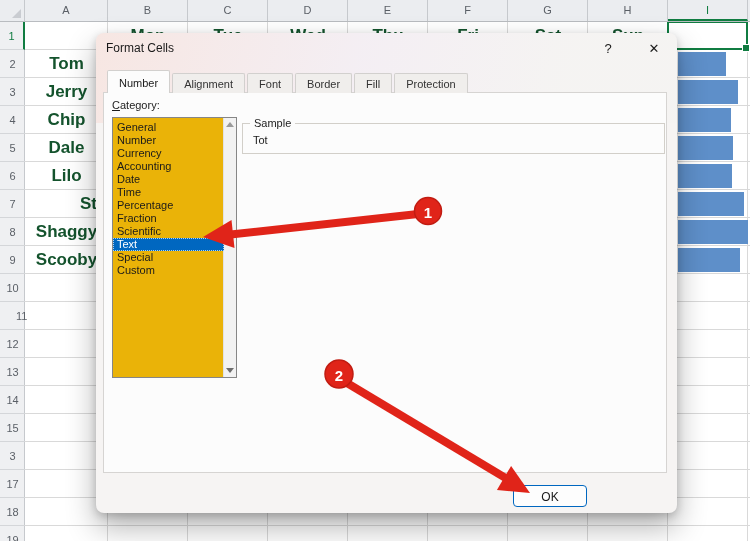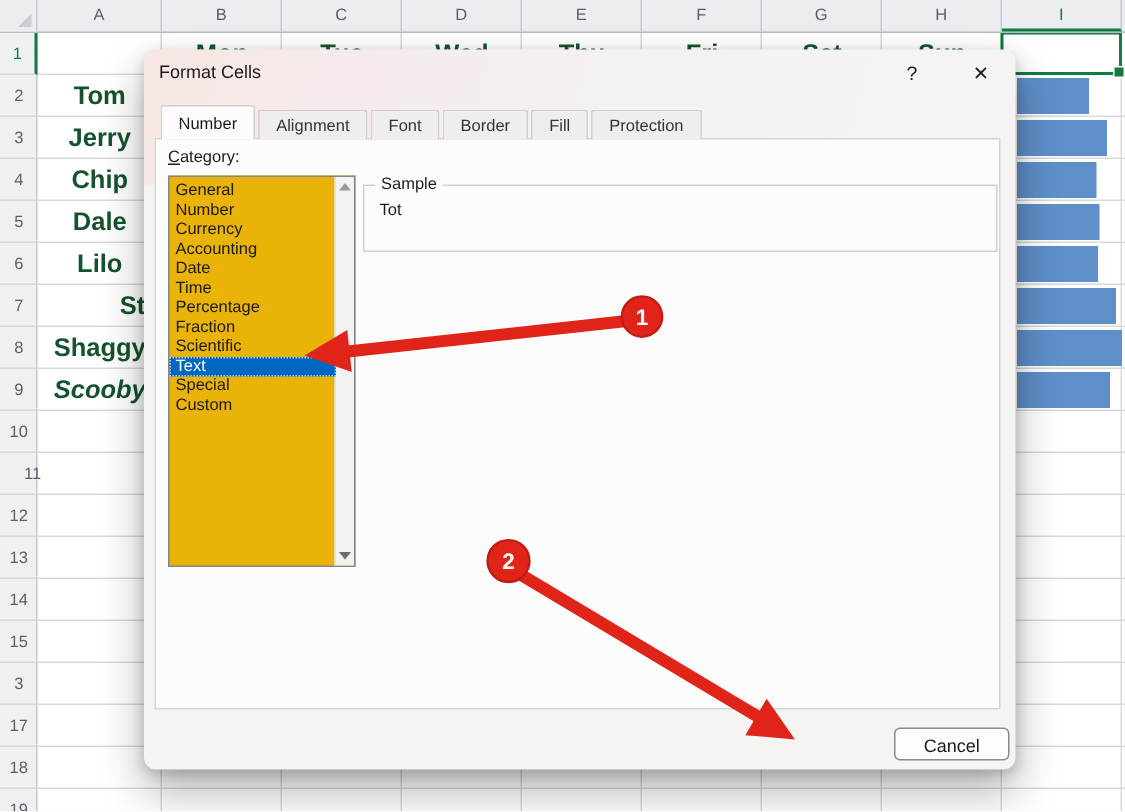--- a/index.html
+++ b/index.html
@@ -54,21 +54,21 @@
        border:1px solid #868686;box-sizing:border-box;z-index:2;padding-top:3px;}
   .cat{position:relative;height:13px;line-height:13px;font-size:11px;padding-left:4px;
        margin-right:12px;color:#1a1a1a;white-space:nowrap;}
   .cat.sel{background:#0067c0;color:#fff;outline:1px dotted #aed1ee;outline-offset:-1px;}
   .lb-scroll{position:absolute;right:0;top:0;bottom:0;width:12px;background:#f2f2f2;
        border-left:1px solid #e2e2e2;}
   .sb-up,.sb-down{position:absolute;left:2px;width:0;height:0;
        border-left:4px solid transparent;border-right:4px solid transparent;}
   .sb-up{top:4px;border-bottom:5px solid #9a9a9a;}
   .sb-down{bottom:4px;border-top:5px solid #6d6d6d;}
-  .grp{position:absolute;left:146px;top:90px;width:423px;height:45px;
+  .grp{position:absolute;left:146px;top:90px;width:423px;height:31px;
        border:1px solid #d2cfc9;box-sizing:border-box;z-index:2;}
   .grp-legend{position:absolute;top:-7px;left:7px;background:#fcfcfc;padding:0 4px;font-size:11px;}
   .grp-value{position:absolute;left:10px;top:10px;font-size:11px;}
   .desc{position:absolute;left:146px;top:128px;width:424px;font-size:11px;line-height:14px;
        color:#202020;z-index:2;}
   .btn{position:absolute;top:452px;height:22px;box-sizing:border-box;background:#fdfdfd;
        border:1px solid #8a8a8a;border-radius:4px;font-size:12px;color:#1a1a1a;
        text-align:center;line-height:20px;z-index:2;font-family:"Liberation Sans",sans-serif;}
   .btn-ok{left:417px;width:74px;border:1px solid #0067c0;}
   .btn-cancel{left:500px;width:77px;}
@@ -119,21 +119,21 @@
         <div class="cell-text" style="left: 428px; width: 80px; top: 22px;">Fri</div>
         <div class="cell-text" style="left: 508px; width: 80px; top: 22px;">Sat</div>
         <div class="cell-text" style="left: 588px; width: 80px; top: 22px;">Sun</div>
         <div class="cell-text" style="left: 25px; width: 83px; top: 50px;">Tom</div>
         <div class="cell-text" style="left: 25px; width: 83px; top: 78px;">Jerry</div>
         <div class="cell-text" style="left: 25px; width: 83px; top: 106px;">Chip</div>
         <div class="cell-text" style="left: 25px; width: 83px; top: 134px;">Dale</div>
         <div class="cell-text" style="left: 25px; width: 83px; top: 162px;">Lilo</div>
         <div class="cell-text" style="left: 25px; width: 83px; top: 190px; padding-left: 37px;">Stitch</div>
         <div class="cell-text" style="left: 25px; width: 83px; top: 218px;">Shaggy</div>
-        <div class="cell-text" style="left: 25px; width: 83px; top: 246px; font-style: italic;">Scooby</div>
+        <div class="cell-text" style="left: 25px; width: 83px; top: 246px;">Scooby</div>
         <div class="dbar" style="left: 678px; width: 48px; top: 52px; background: rgb(94, 143, 201);"></div>
         <div class="dbar" style="left: 678px; width: 60px; top: 80px; background: rgb(94, 143, 201);"></div>
         <div class="dbar" style="left: 678px; width: 53px; top: 108px; background: rgb(94, 143, 201);"></div>
         <div class="dbar" style="left: 678px; width: 55px; top: 136px; background: rgb(94, 143, 201);"></div>
         <div class="dbar" style="left: 678px; width: 54px; top: 164px; background: rgb(94, 143, 201);"></div>
         <div class="dbar" style="left: 678px; width: 66px; top: 192px; background: rgb(94, 143, 201);"></div>
         <div class="dbar" style="left: 678px; width: 70px; top: 220px; background: rgb(94, 143, 201);"></div>
         <div class="dbar" style="left: 678px; width: 62px; top: 248px; background: rgb(94, 143, 201);"></div>
       </div>
     <div id="selbox-holder">
@@ -208,21 +208,21 @@
         <div class="cat">Fraction</div>
         <div class="cat">Scientific</div>
         <div class="cat sel">Text</div>
         <div class="cat">Special</div>
         <div class="cat">Custom</div>
       </div>
     <div class="grp">
       <div class="grp-legend">Sample</div>
       <div class="grp-value">Tot</div>
     </div>
-    <button class="btn btn-cancel">Cancel</button>
+    <button class="btn btn-ok">OK</button>
   </div>
 
   <svg class="overlay" width="750" height="541" viewBox="0 0 750 541">
     <line x1="418" y1="214" x2="226" y2="235" stroke="#e02419" stroke-width="8"></line>
     <polygon points="203,237 231.5,220 234.5,248" fill="#e02419"></polygon>
     <circle cx="428" cy="211" r="13.5" fill="#e02419" stroke="#c11c12" stroke-width="1.5"></circle>
     <text x="428" y="212" text-anchor="middle" dominant-baseline="central" fill="#fff" font-size="15" font-weight="bold" font-family="Liberation Sans, sans-serif">1</text>
 
     <line x1="347" y1="383" x2="509" y2="480" stroke="#e02419" stroke-width="8"></line>
     <polygon points="530,493 496.9,490.1 511.1,465.9" fill="#e02419"></polygon>

